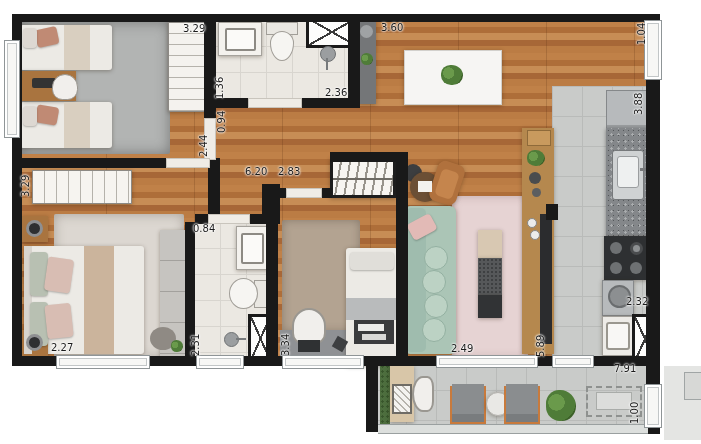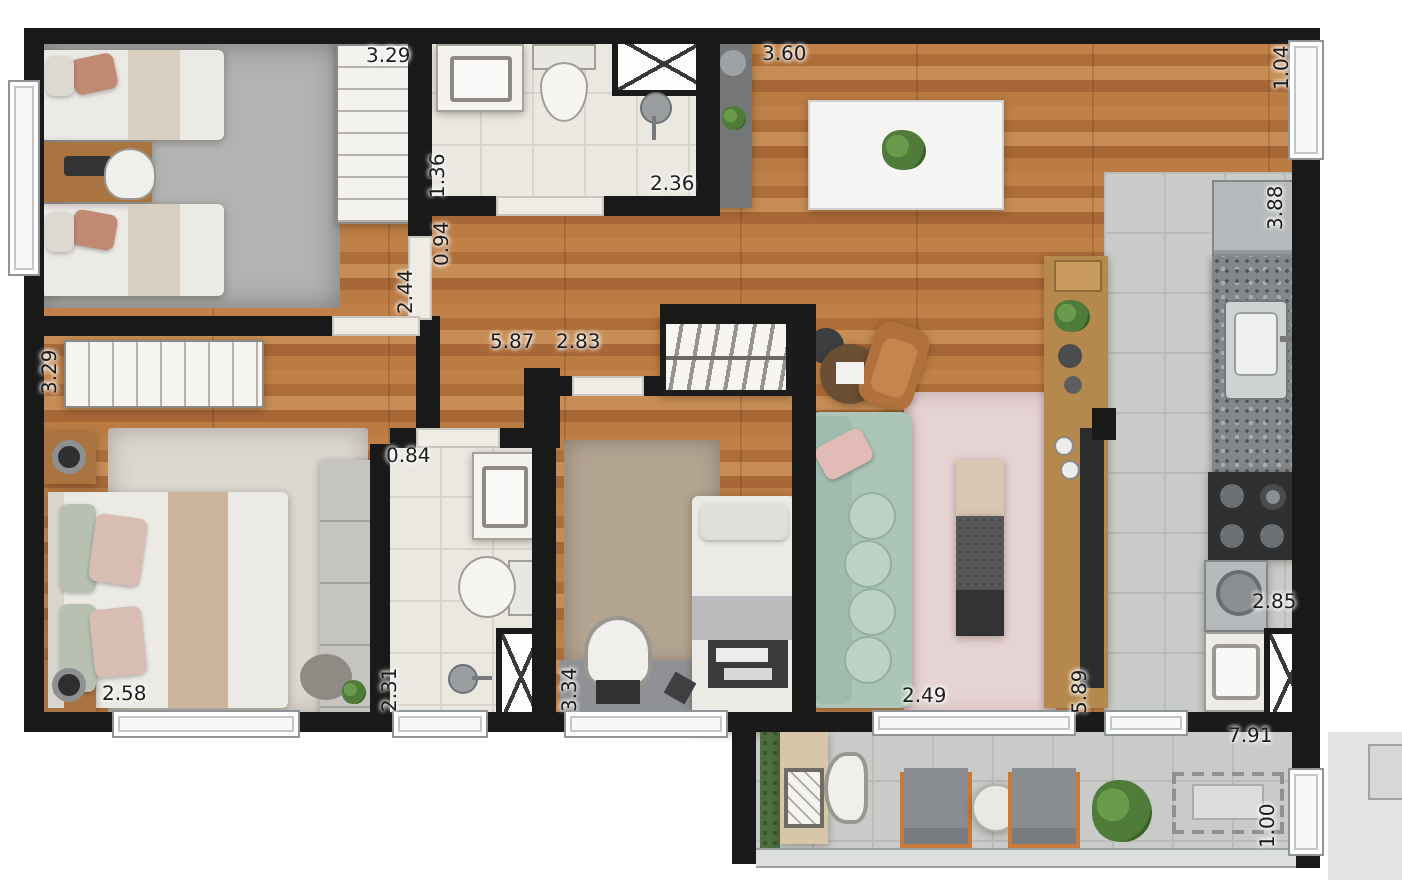--- a/index.html
+++ b/index.html
@@ -239,26 +239,26 @@
 
   <div class="abs" style="left:0;top:0;width:701px;height:444px;z-index:10;">
       <div class="dim" style="left: 183px; top: 24px;">3.29</div>
       <div class="dim dim-v" style="left: 215px; top: 99px;">1.36</div>
       <div class="dim dim-v" style="left: 217px; top: 133px;">0.94</div>
       <div class="dim dim-v" style="left: 199px; top: 157px;">2.44</div>
       <div class="dim" style="left: 325px; top: 88px;">2.36</div>
       <div class="dim" style="left: 381px; top: 23px;">3.60</div>
       <div class="dim dim-v" style="left: 637px; top: 45px;">1.04</div>
       <div class="dim dim-v" style="left: 634px; top: 115px;">3.88</div>
-      <div class="dim" style="left: 245px; top: 167px;">5.87</div>
+      <div class="dim" style="left: 245px; top: 167px;">6.20</div>
       <div class="dim" style="left: 278px; top: 167px;">2.83</div>
       <div class="dim dim-v" style="left: 21px; top: 197px;">3.29</div>
       <div class="dim" style="left: 193px; top: 224px;">0.84</div>
-      <div class="dim" style="left: 51px; top: 343px;">2.58</div>
+      <div class="dim" style="left: 51px; top: 343px;">2.27</div>
       <div class="dim dim-v" style="left: 191px; top: 356px;">2.31</div>
       <div class="dim dim-v" style="left: 281px; top: 356px;">3.34</div>
       <div class="dim" style="left: 451px; top: 344px;">2.49</div>
       <div class="dim dim-v" style="left: 536px; top: 357px;">5.89</div>
-      <div class="dim" style="left: 626px; top: 297px;">2.85</div>
+      <div class="dim" style="left: 626px; top: 297px;">2.32</div>
       <div class="dim" style="left: 614px; top: 364px;">7.91</div>
       <div class="dim dim-v" style="left: 630px; top: 424px;">1.00</div>
     </div>
 </div>
 
 </body></html>

